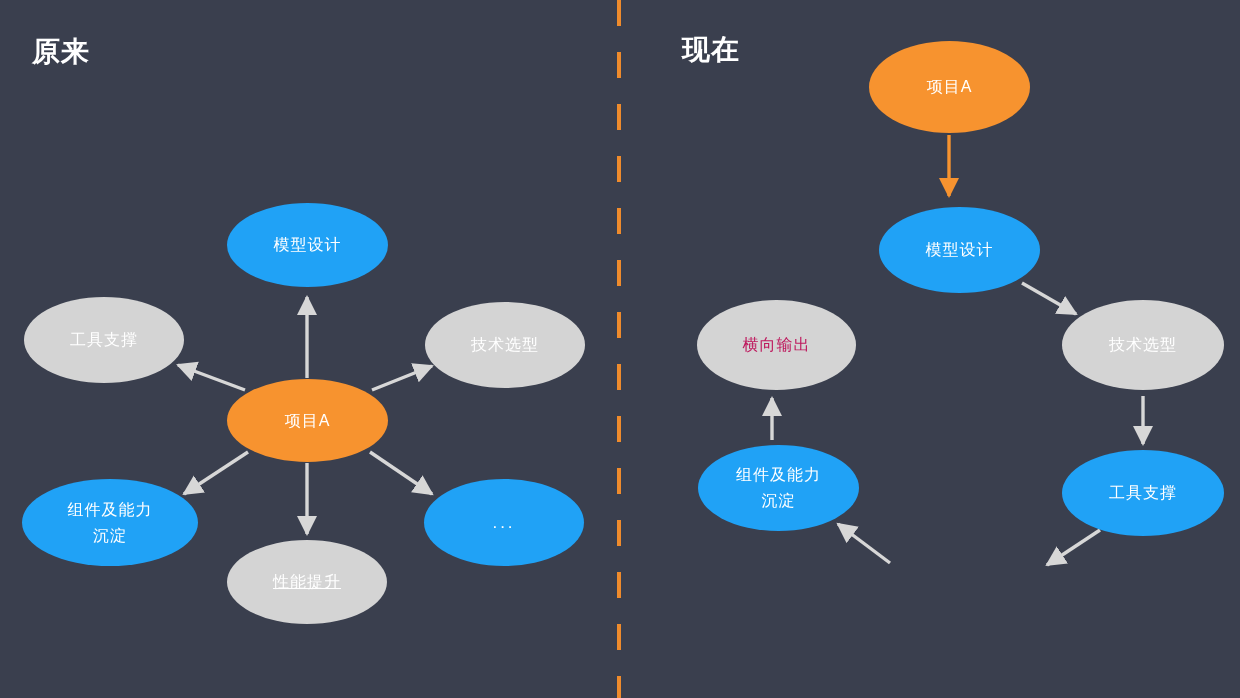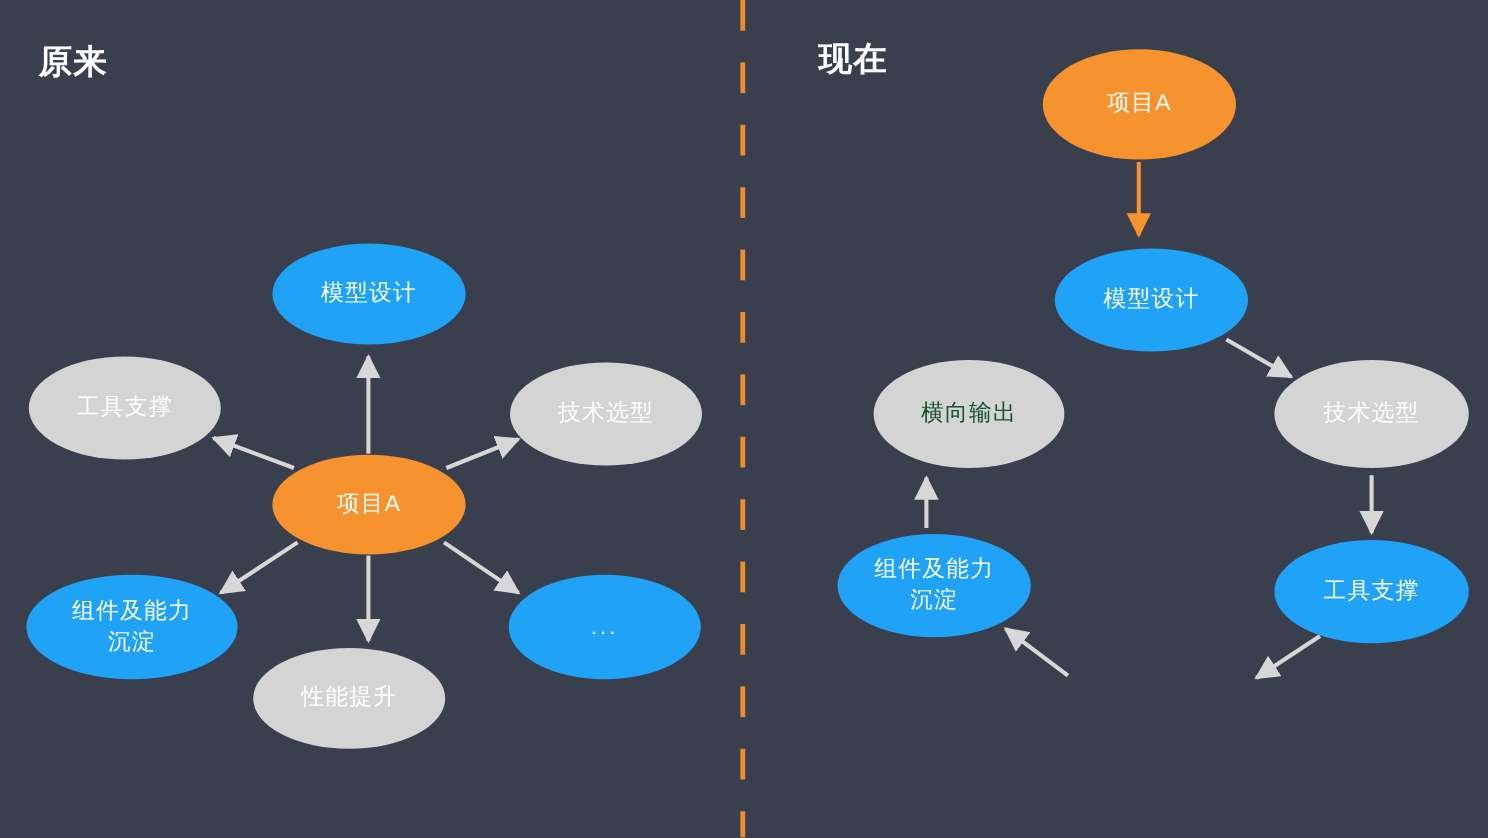--- a/index.html
+++ b/index.html
@@ -43,21 +43,21 @@
 
   
   .node {
     position: absolute;
     display: flex;
     align-items: center;
     justify-content: center;
     text-align: center;
     border-radius: 50%;
     color: #ffffff;
-    font-size: 19px;
+    font-size: 16px;
     line-height: 26px;
     letter-spacing: 1px;
     white-space: pre-line;
     user-select: none;
   }
   .node.blue   { background: #20a2f6; text-align: center; }
   .node.orange { background: #f7932f; }
   .node.gray   { background: #d4d4d4; }
 
   
@@ -122,21 +122,21 @@
 
   <div class="node orange" style="left:227px; top:379px; width:161px; height:83px;">
     <span>项目A</span>
   </div>
 
   <div class="node blue" style="left:22px; top:479px; width:176px; height:87px;">
     <span>组件及能力
 沉淀</span>
   </div>
 
-  <div class="node gray" style="left:211px; top:540px; width:160px; height:84px; color:#ffffff;">
+  <div class="node gray" style="left:227px; top:540px; width:160px; height:84px; color:#ffffff;text-decoration:underline;">
     <span>性能提升</span>
   </div>
 
   <div class="node blue" style="left:424px; top:479px; width:160px; height:87px; font-size:17px; letter-spacing:3px;">
     <span>...</span>
   </div>
 
   <div class="node orange" style="left:869px; top:41px; width:161px; height:92px;">
     <span>项目A</span>
   </div>
@@ -152,17 +152,17 @@
   <div class="node blue" style="left:1062px; top:450px; width:162px; height:86px;">
     <span>工具支撑</span>
   </div>
 
 
   <div class="node blue" style="left:698px; top:445px; width:161px; height:86px;">
     <span>组件及能力
 沉淀</span>
   </div>
 
-  <div class="node gray" style="left:728px; top:300px; width:159px; height:90px; color:#14532d;">
+  <div class="node gray" style="left:697px; top:300px; width:159px; height:90px; color:#be185d;">
     <span>横向输出</span>
   </div>
 
 </div>
 
 </body></html>

